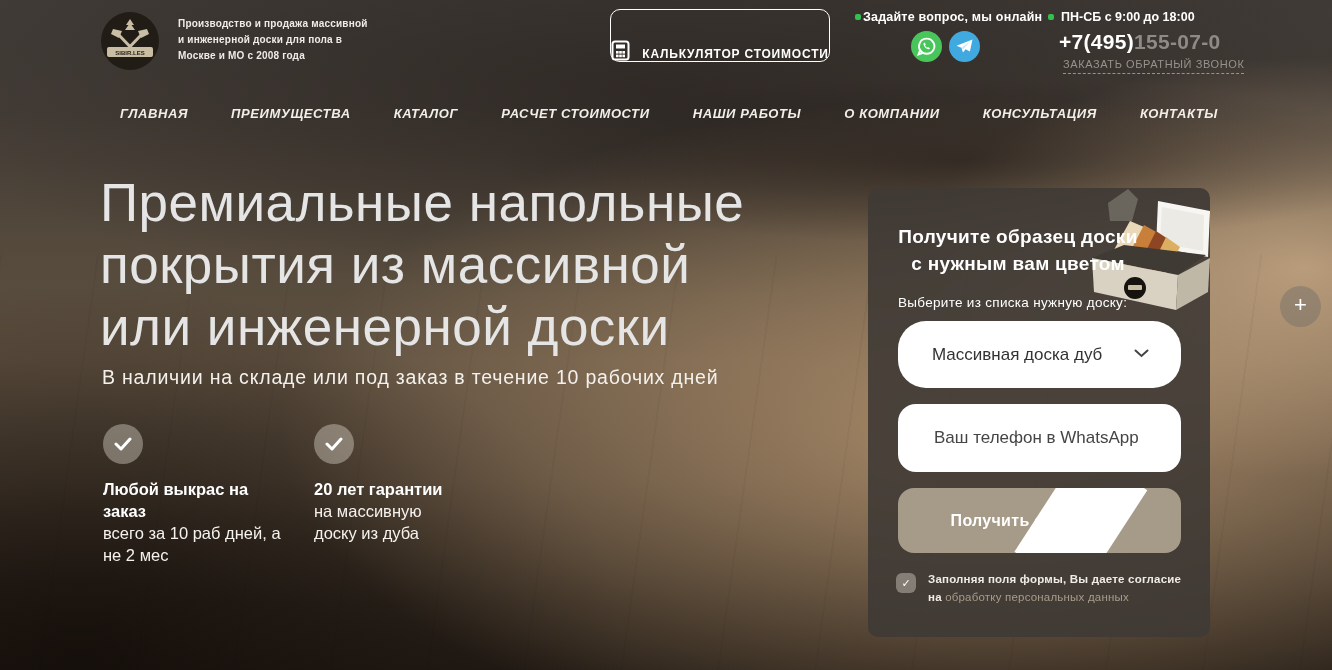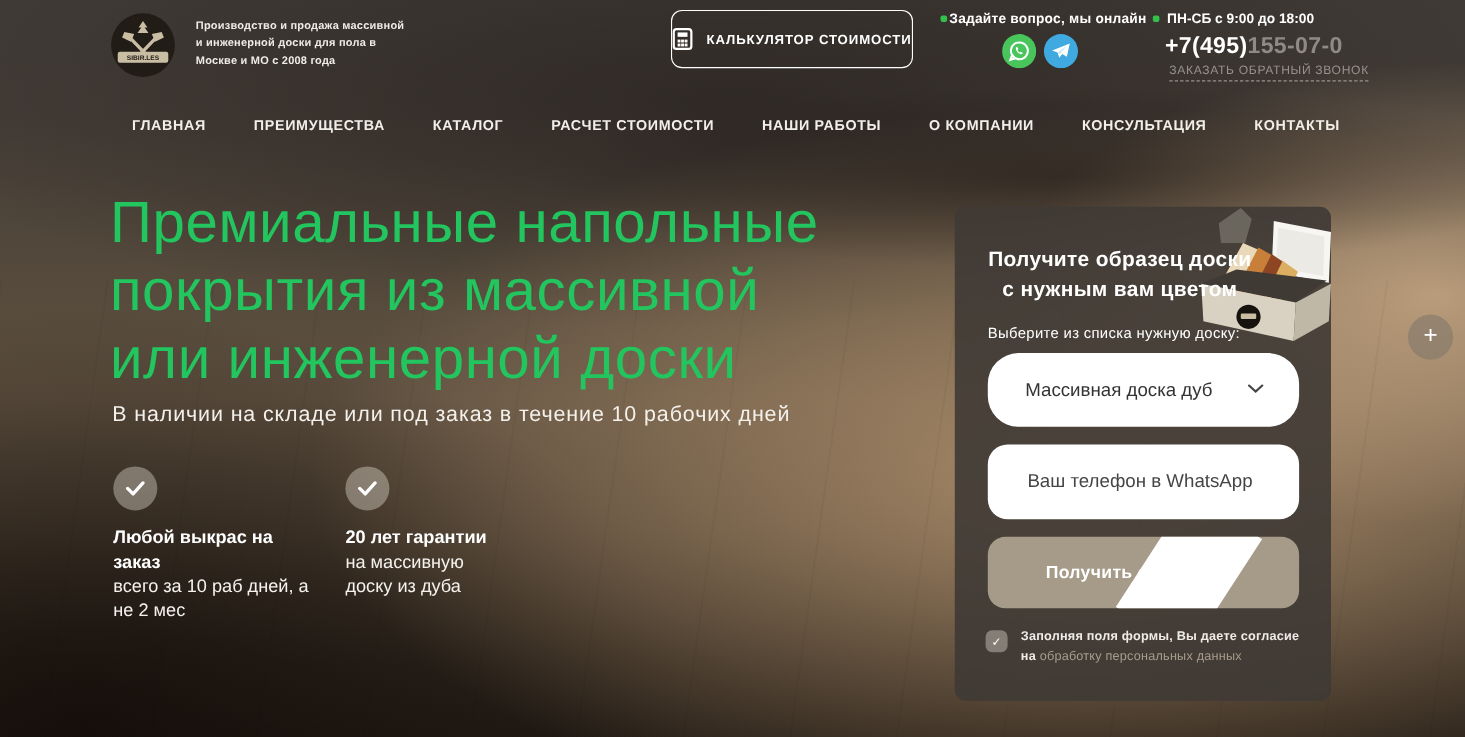--- a/index.html
+++ b/index.html
@@ -21,21 +21,21 @@
     position:absolute; left:0; right:0; top:38%; bottom:0; opacity:.35;
     background:repeating-linear-gradient(98deg, rgba(0,0,0,.10) 0 2px, transparent 2px 96px);
   }
 
   
   .logo-wrap { position:absolute; left:100px; top:11px; width:60px; height:60px; cursor:pointer; }
   .tagline   { position:absolute; left:178px; top:16px; width:190px; font-size:10px; line-height:1.6;
                font-weight:700; letter-spacing:.2px; color:#efece7; }
 
   .calc-btn { position:absolute; left:610px; top:9px; width:220px; height:53px;
-              display:flex; align-items:center; justify-content:center; gap:12px;
+              display:flex; align-items:flex-end; justify-content:center; gap:12px;
               border:1.5px solid #ffffff; border-radius:10px; background:transparent;
               color:#ffffff; font-weight:700; font-size:12px; letter-spacing:.8px; cursor:pointer;
               font-family:"Liberation Sans", sans-serif; }
 
   .online-status { position:absolute; left:855px; top:10px; display:flex; align-items:center; gap:2px;
                    color:#ffffff; font-size:12.5px; font-weight:700; letter-spacing:.2px; }
   .dot { width:6px; height:6px; border-radius:2px; background:#34c04c; flex:0 0 auto; }
   .msg-icons { position:absolute; left:911px; top:31px; display:flex; gap:7px; }
   .msg-icons a { width:31px; height:31px; display:block; cursor:pointer; }
 
@@ -44,24 +44,24 @@
   .phone { position:absolute; left:1059px; top:30px; font-size:21px; font-weight:700; letter-spacing:.3px;
            color:#ffffff; cursor:pointer; }
   .phone .faded { color:#8f8a84; }
   .callback { position:absolute; left:1063px; top:58px; font-size:11px; letter-spacing:.6px;
               color:#97928c; border-bottom:1px dashed #97928c; padding-bottom:3px; cursor:pointer; }
 
   
   nav { position:absolute; left:120px; top:106px; width:1098px;
         display:flex; justify-content:space-between; }
   nav a { color:#f2efe9; font-size:13px; font-weight:700; letter-spacing:.6px;
-          text-decoration:none; cursor:pointer; white-space:nowrap; }
-
-  
-  .hero-title { position:absolute; left:100px; top:172px; color:#22c55e;
+          text-decoration:none; cursor:pointer; white-space:nowrap;font-style:italic; }
+
+  
+  .hero-title { position:absolute; left:100px; top:172px; color:#e5e5e5;
                 font-size:53px; font-weight:300; line-height:1.17; letter-spacing:.5px; }
   .hero-title span { display:block; }
   .hero-sub { position:absolute; left:102px; top:366px; color:#f4f1ec;
               font-size:19.5px; font-weight:400; letter-spacing:.8px; }
 
   .features { position:absolute; left:103px; top:424px; display:flex; align-items:flex-start; }
   .feature { color:#f5f2ee; font-size:16.5px; line-height:1.34; }
   .feature .check { width:40px; height:40px; border-radius:50%;
                     background:rgba(228,222,211,.40); display:flex; align-items:center; justify-content:center;
                     margin-bottom:14px; }

